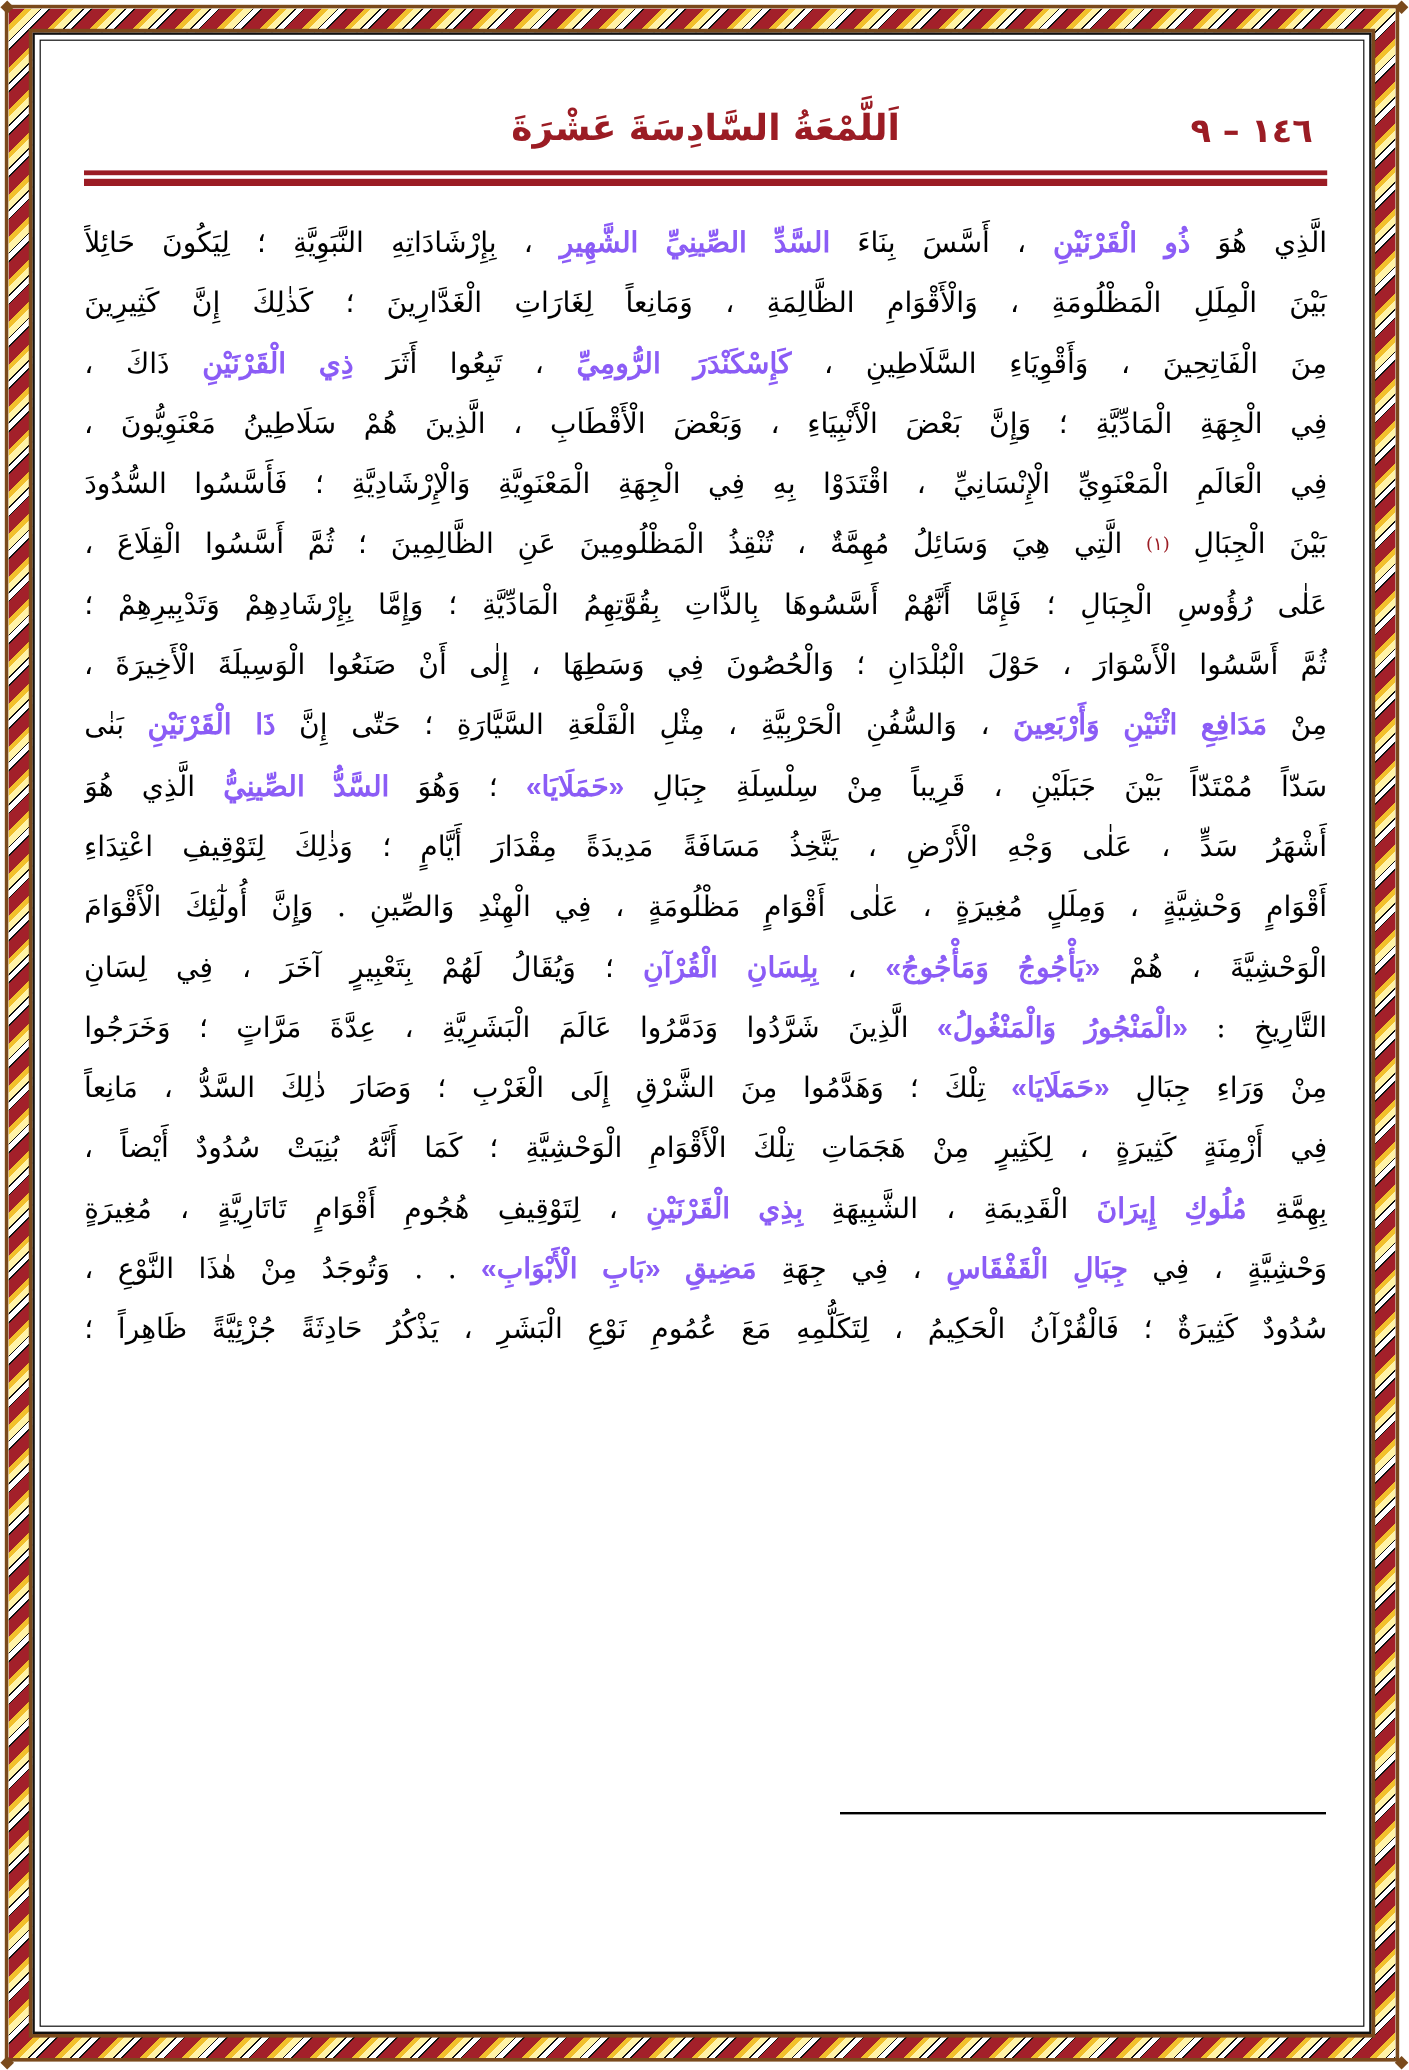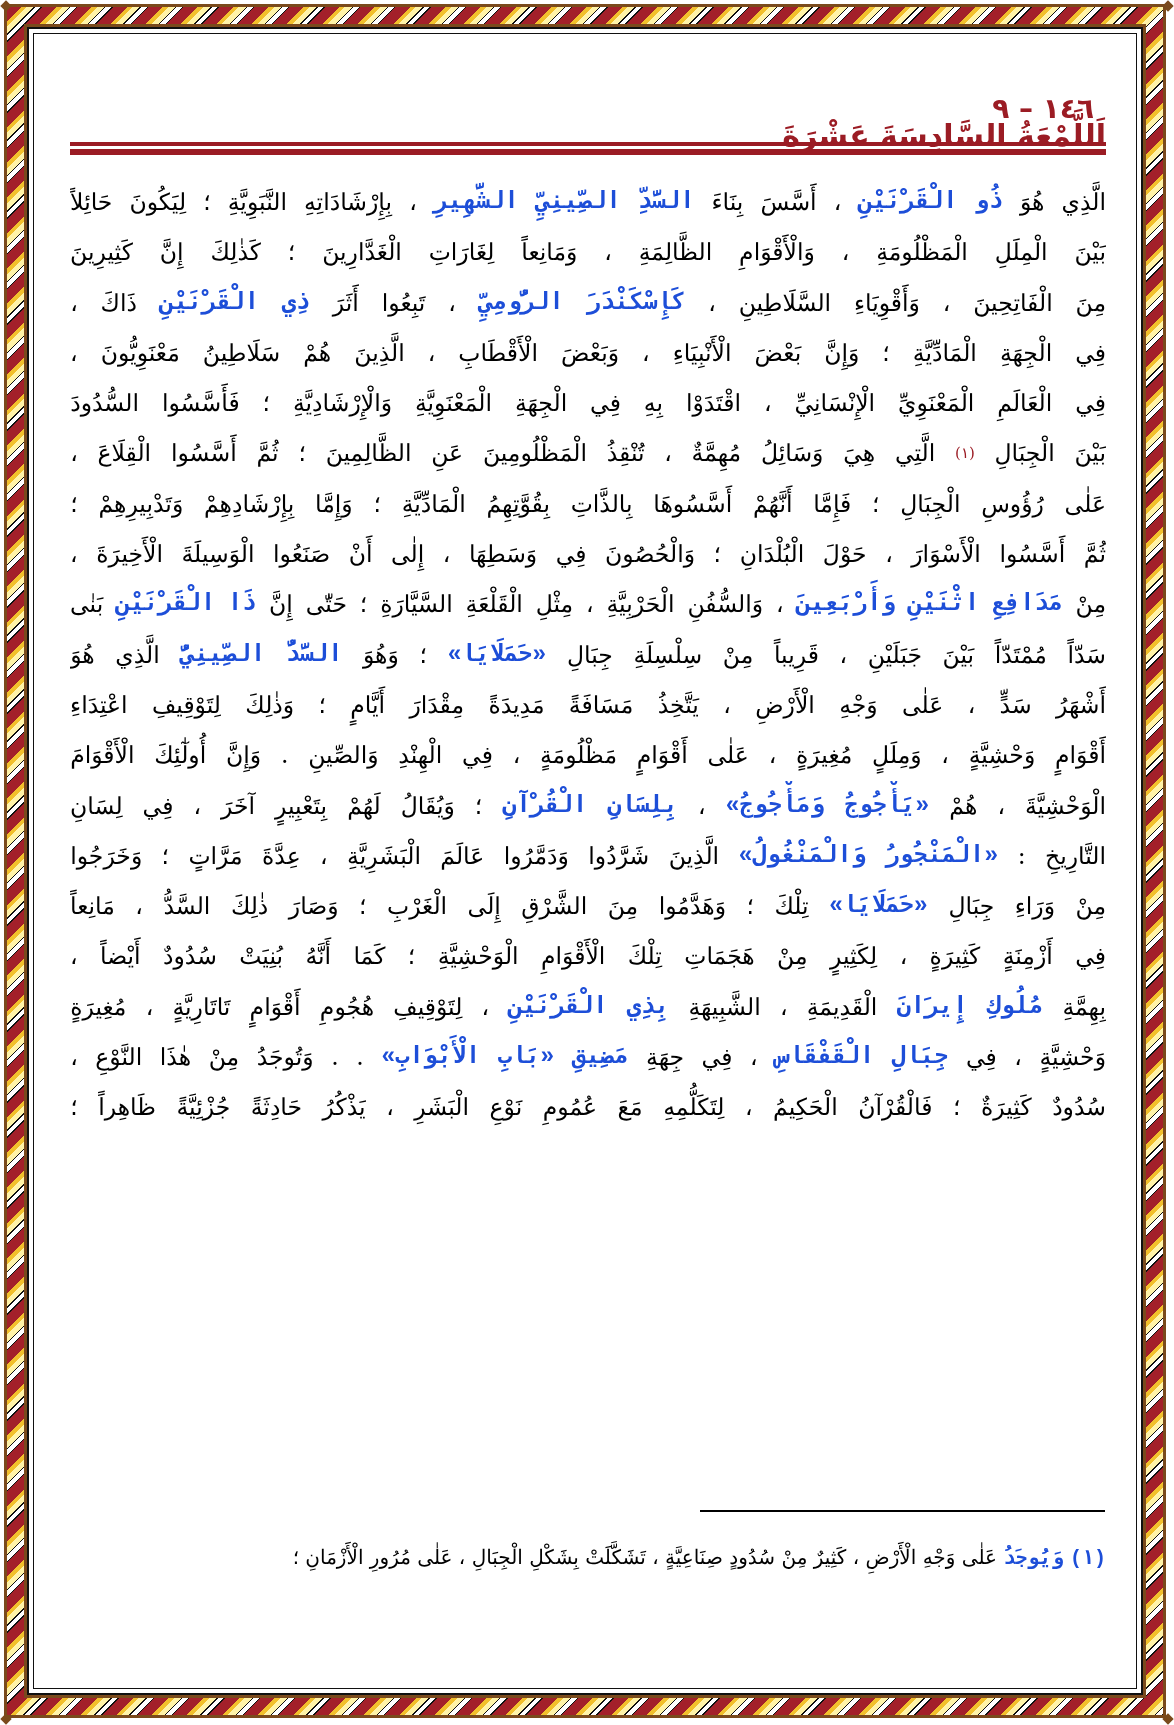--- a/index.html
+++ b/index.html
@@ -31,33 +31,33 @@
   .corner { position: absolute; width: 8px; height: 8px; background: #7a4a1c; transform: rotate(45deg); }
 
   .page {
     position: absolute; left: 70px; top: 80px; width: 1036px;
     direction: rtl; font-family: "DejaVu Serif", serif; color: #000;
   }
   .header {
     position: relative; height: 62px;
     font-family: "DejaVu Sans", sans-serif; font-weight: bold; color: #9b1c24;
   }
-  .header .title { position: absolute; left: 0; right: 0; top: 10px; font-size: 30px; margin-top: 28px; }
+  .header .title { position: absolute; left: 0; right: 0; top: 10px; text-align: center; font-size: 30px; }
   .header .pageref { position: absolute; right: 12px; top: 12px; font-size: 28px; direction: rtl; }
   .rule { height: 4px; background: #9b1c24; margin-top: 0; }
   .rule2 { height: 6px; background: #9b1c24; margin-top: 3px; }
 
   .body { margin-top: 22px; }
   .line {
     height: 50.3px; line-height: 50.3px; font-size: 23.5px;
     text-align: justify; text-align-last: justify; white-space: nowrap; overflow: hidden;
     display: flex; justify-content: space-between; flex-direction: row;
   }
   .line .w { white-space: pre; }
-  .red { color: #1d4ed8; font-weight: bold; font-family: Liberation Mono, monospace; }
+  .red { color: #8b5cf6; font-weight: bold; font-family: Liberation Sans, sans-serif; }
   .sup { color: #9b1c24; font-size: 15px; vertical-align: super; }
 
   .fn-sep { position: absolute; left: 700px; top: 1510px; width: 405px; height: 2px; background: #000; }
   .footnote {
     position: absolute; left: 70px; top: 1533px; width: 1036px; direction: rtl;
     font-family: "DejaVu Serif", serif; font-size: 20px;
   }
   .footnote .fline { height: 48px; line-height: 48px; white-space: nowrap; }
   .footnote .fline1 { display: flex; justify-content: space-between; }
   .footnote .fline2 { padding-right: 50px; }
@@ -423,20 +423,13 @@
         <span class="w">حَادِثَةً</span>
         <span class="w">جُزْئِيَّةً</span>
         <span class="w">ظَاهِراً</span>
         <span class="w">؛</span>
       </div>
     </div>
 </div>
 
 <div class="fn-sep"></div>
 <div class="footnote">
-  <div class="fline fline1">
-    <span>
-      <span class="red">(١)</span>
-      <span class="red">وَيُوجَدُ</span>
-      <span>عَلٰى وَجْهِ الْأَرْضِ ، كَثِيرٌ مِنْ سُدُودٍ صِنَاعِيَّةٍ ، تَشَكَّلَتْ بِشَكْلِ الْجِبَالِ ، عَلٰى مُرُورِ الْأَزْمَانِ ؛</span>
-    </span>
-  </div>
 </div>
 
 </body></html>

